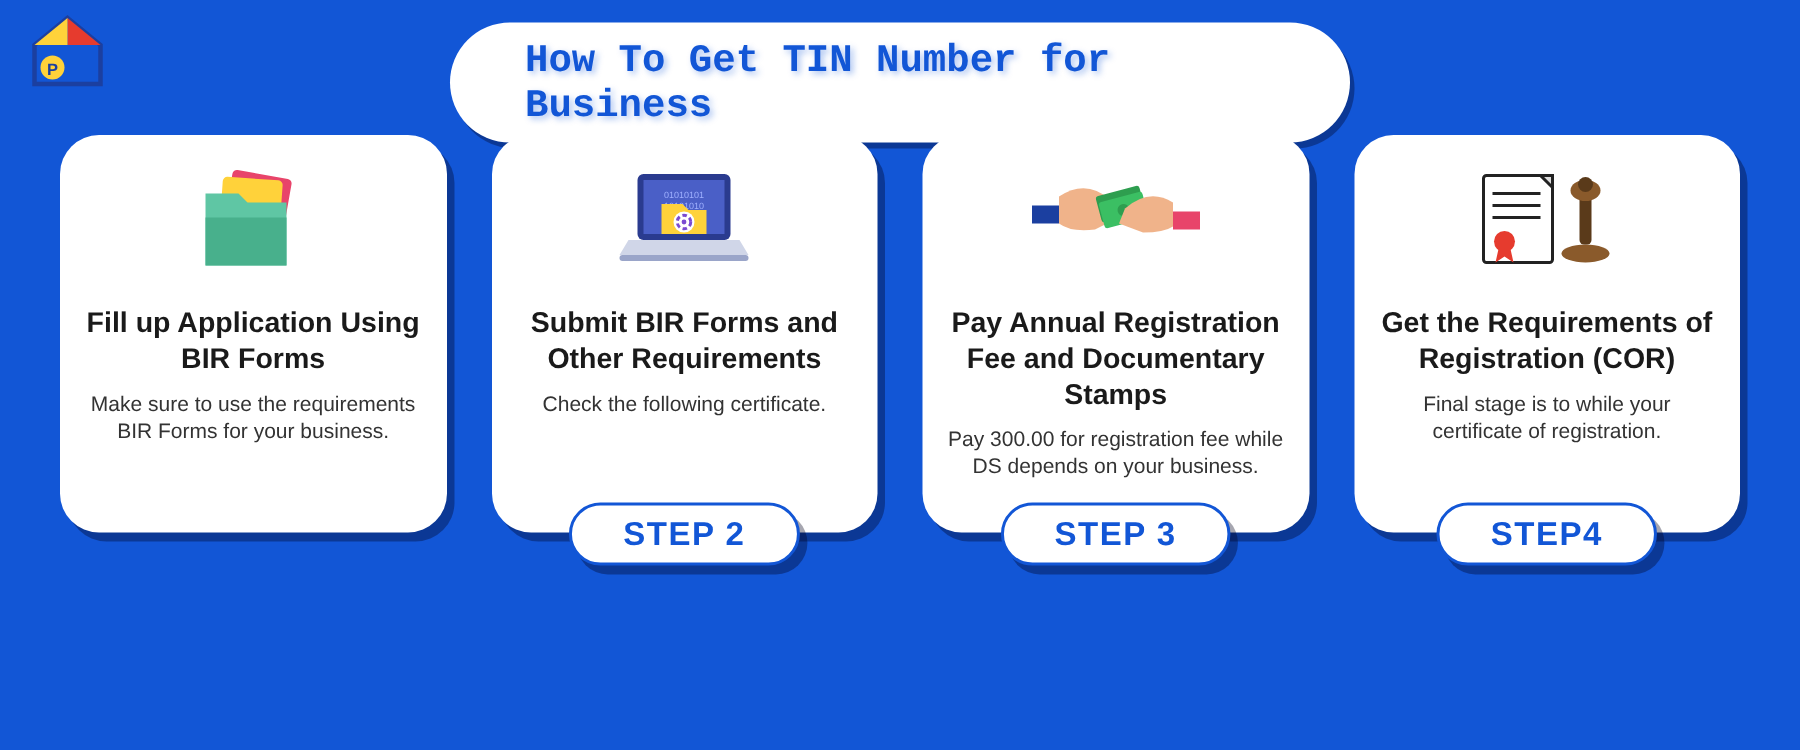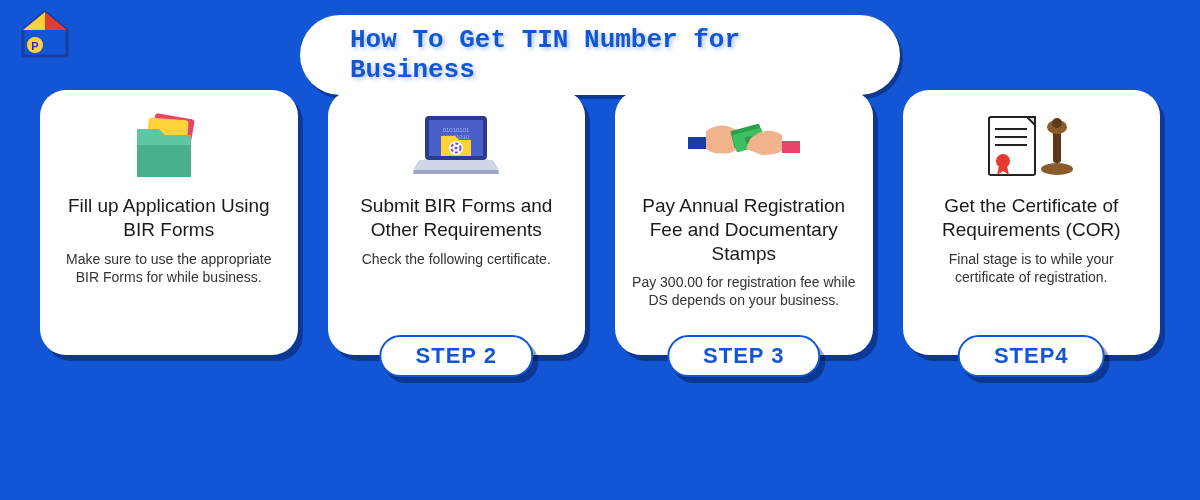--- a/index.html
+++ b/index.html
@@ -54,24 +54,24 @@
     height: 265px;
   }
   .card-icon {
     height: 78px;
     display: flex;
     align-items: center;
     justify-content: center;
   }
   .card-title {
     font-size: 19px;
-    font-weight: 400;
+    font-weight: 700;
     color: #1a1a1a;
     line-height: 1.25;
-    margin-top: 8px;
+    margin-top: 18px;
   }
   .card-desc {
     font-size: 14px;
     color: #333;
     margin-top: 8px;
     line-height: 1.3;
   }
   .step-pill {
     position: absolute;
     bottom: -22px;
@@ -113,21 +113,21 @@
   <div class="card">
     <div class="card-icon">
       <svg width="76" height="72" viewBox="0 0 76 72">
         <rect x="20" y="5" width="40" height="48" rx="3" fill="#e8446a" transform="rotate(10 40 29)"></rect>
         <rect x="16" y="8" width="40" height="48" rx="3" fill="#ffd23a" transform="rotate(4 36 32)"></rect>
         <path d="M6 18 L6 66 L60 66 L60 24 L34 24 L28 18 Z" fill="#5fc6a4"></path>
         <rect x="6" y="34" width="54" height="32" fill="#48b08c"></rect>
       </svg>
     </div>
     <div class="card-title">Fill up Application Using BIR Forms</div>
-    <div class="card-desc">Make sure to use the appropriate BIR Forms for while business.</div>
+    <div class="card-desc">Make sure to use the requirements BIR Forms for your business.</div>
   </div>
 
   <div class="card">
     <div class="card-icon">
       <svg width="90" height="70" viewBox="0 0 90 70">
         <rect x="14" y="4" width="62" height="44" rx="4" fill="#2a3b8f"></rect>
         <rect x="18" y="8" width="54" height="36" fill="#4a5fc7"></rect>
         <text x="45" y="20" font-size="6" text-anchor="middle" fill="#9fb0ff">01010101</text>
         <text x="45" y="27" font-size="6" text-anchor="middle" fill="#9fb0ff">10101010</text>
         <path d="M30 24 L30 44 L60 44 L60 28 L48 28 L44 24 Z" fill="#ffd23a"></path>
@@ -173,20 +173,20 @@
         <line x1="12" y1="26" x2="44" y2="26" stroke="#222" stroke-width="2"></line>
         <line x1="12" y1="34" x2="44" y2="34" stroke="#222" stroke-width="2"></line>
         <circle cx="20" cy="50" r="7" fill="#e63b2e"></circle>
         <path d="M16 55 L14 64 L20 60 L26 64 L24 55" fill="#e63b2e"></path>
         <ellipse cx="74" cy="58" rx="16" ry="6" fill="#8a5a2b"></ellipse>
         <rect x="70" y="18" width="8" height="34" rx="3" fill="#5a3a1a"></rect>
         <ellipse cx="74" cy="16" rx="10" ry="7" fill="#8a5a2b"></ellipse>
         <circle cx="74" cy="12" r="5" fill="#5a3a1a"></circle>
       </svg>
     </div>
-    <div class="card-title">Get the Certificate of Requirements (COR)</div>
+    <div class="card-title">Get the Requirements of Registration (COR)</div>
     <div class="card-desc">Final stage is to while your certificate of registration.</div>
     <div class="step-pill">
       <span class="step-label">STEP4</span>
     </div>
   </div>
 
 </div>
 
 </body></html>

